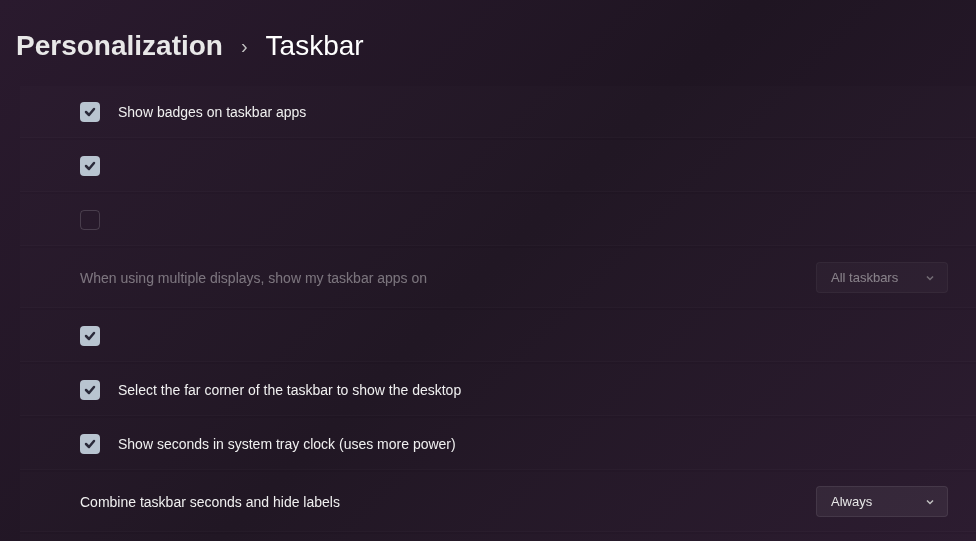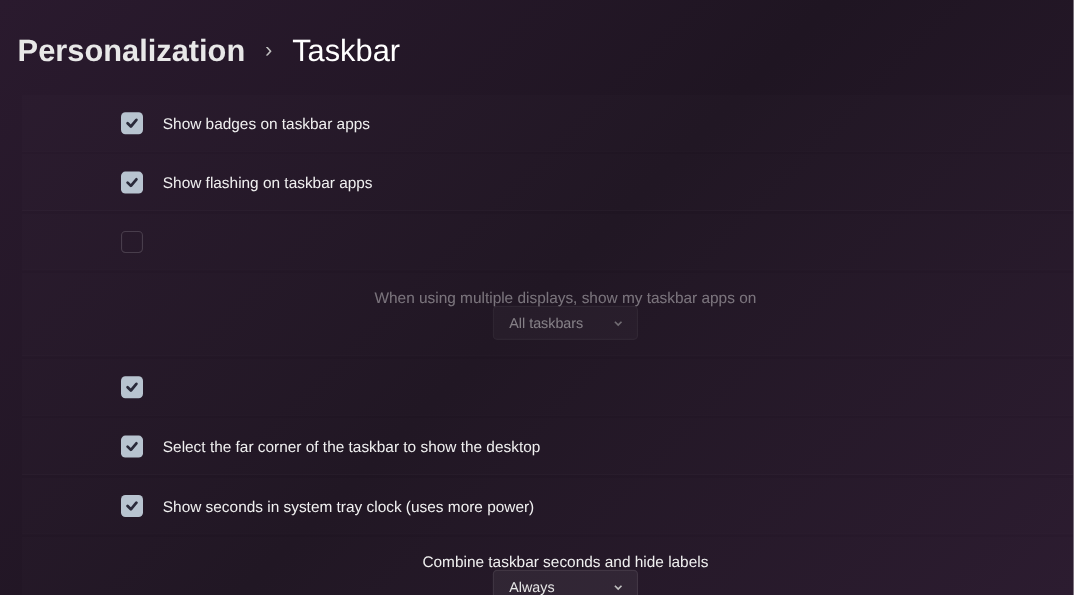--- a/index.html
+++ b/index.html
@@ -53,28 +53,26 @@
       justify-content: space-between;
       padding: 14px 28px 14px 60px;
       border-bottom: 1px solid rgba(255,255,255,0.02);
       min-height: 52px;
       background: rgba(255,255,255,0.01);
       margin-bottom: 2px;
     }
     
     .setting-row.no-checkbox {
       padding-left: 60px;
-      flex-direction: column;
     }
     
     .setting-left {
       display: flex;
       align-items: center;
       gap: 18px;
-      margin-left: 30px;
     }
     
     .checkbox {
       width: 20px;
       height: 20px;
       border-radius: 4px;
       display: flex;
       align-items: center;
       justify-content: center;
       cursor: pointer;
@@ -171,21 +169,20 @@
     </div>
   </div>
 
   <div class="setting-row">
     <div class="setting-left">
       <div class="checkbox checked">
         <svg class="checkmark" viewBox="0 0 12 12">
             <path d="M2 6 L5 9 L10 3"></path>
           </svg>
       </div>
-      <span class="setting-label">Show flashing on taskbar apps</span>
     </div>
   </div>
 
   <div class="setting-row">
     <div class="setting-left">
       <div class="checkbox unchecked disabled"></div>
     </div>
   </div>
 
   <div class="setting-row no-checkbox">

